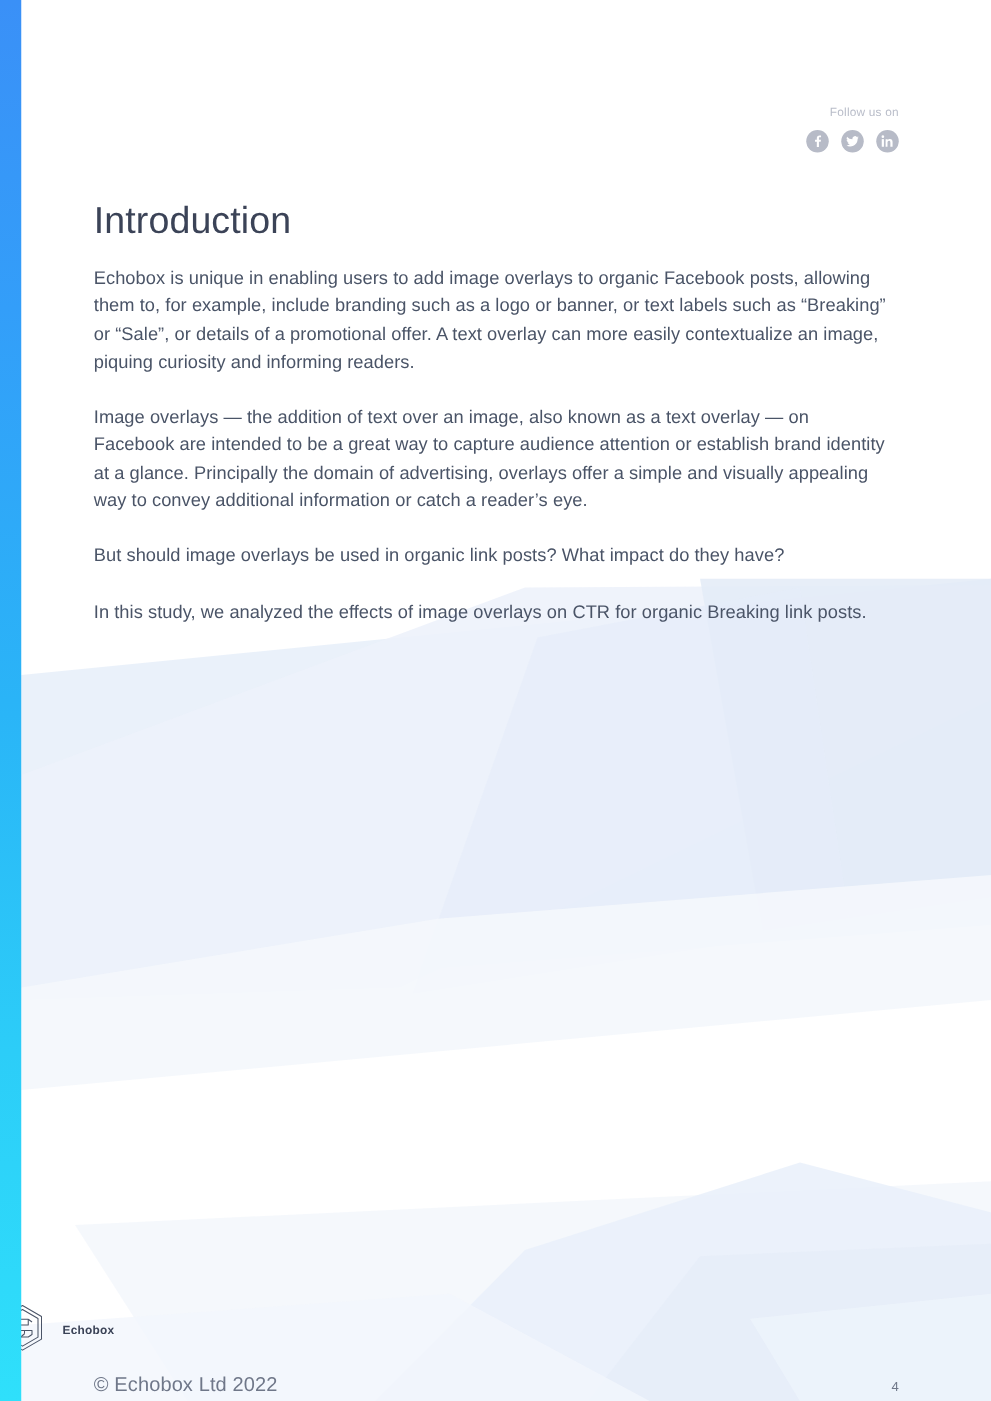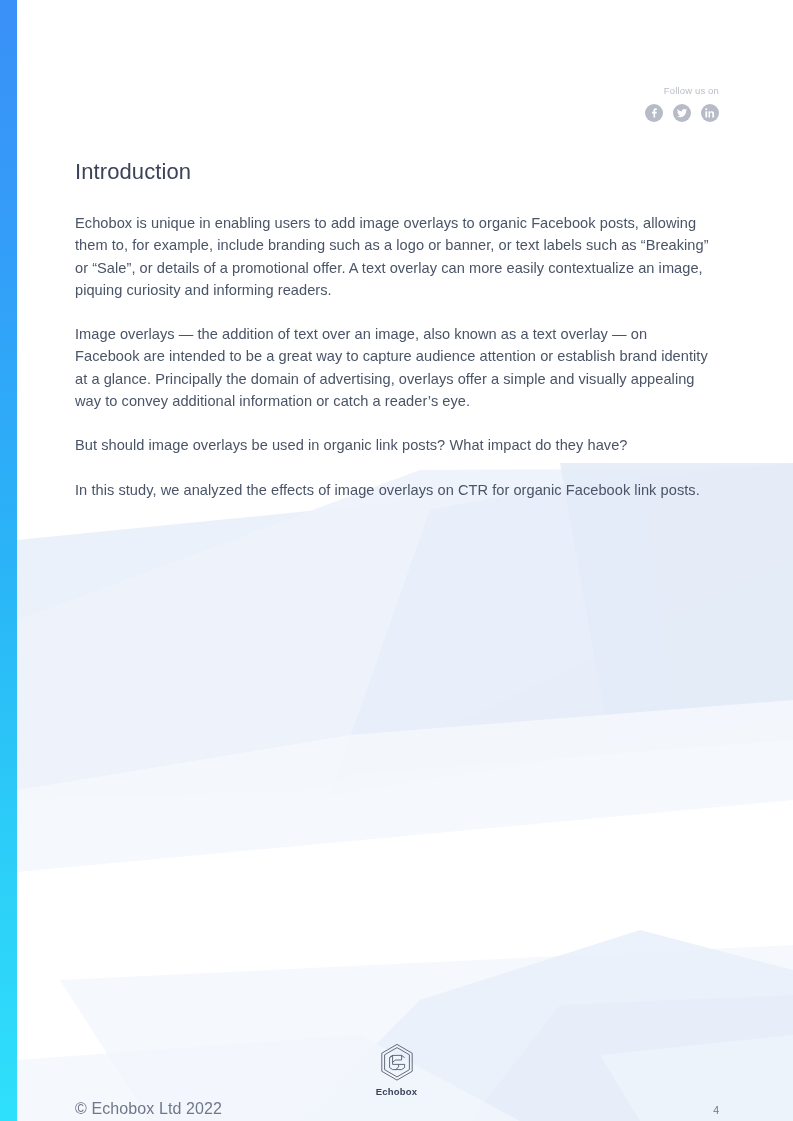--- a/index.html
+++ b/index.html
@@ -85,21 +85,21 @@
     justify-content: center;
     cursor: pointer;
   }
   .social-icon svg { display: block; }
 
   
   #page-title {
     position: absolute;
     left: 75px;
     top: 123px;
-    font-size: 22px;
+    font-size: 30px;
     font-weight: 300;
     color: #3b4357;
     letter-spacing: 0.1px;
     line-height: 40px;
   }
 
   
   #body-copy {
     position: absolute;
     left: 75px;
@@ -115,22 +115,23 @@
   }
   .para:last-child { margin-bottom: 0; }
 
   
   #footer-logo {
     position: absolute;
     left: 0;
     right: 0;
     top: 1029px;
     display: flex;
-    flex-direction: column;
+    flex-direction: row;
     align-items: center;
+    gap: 14px;
   }
   #logo-mark { display: block; }
   #logo-word {
     margin-top: 3px;
     font-size: 9.5px;
     font-weight: 700;
     color: #3b4357;
     letter-spacing: 0.2px;
   }
 
@@ -212,21 +213,21 @@
 
       </div>
     </div>
 
     <h1 id="page-title">Introduction</h1>
 
     <div id="body-copy">
       <p class="para">Echobox is unique in enabling users to add image overlays to organic Facebook posts, allowing them to, for example, include branding such as a logo or banner, or text labels such as “Breaking” or “Sale”, or details of a promotional offer. A text overlay can more easily contextualize an image, piquing curiosity and informing readers.</p>
       <p class="para">Image overlays — the addition of text over an image, also known as a text overlay — on Facebook are intended to be a great way to capture audience attention or establish brand identity at a glance. Principally the domain of advertising, overlays offer a simple and visually appealing way to convey additional information or catch a reader’s eye.</p>
       <p class="para">But should image overlays be used in organic link posts? What impact do they have?</p>
-      <p class="para">In this study, we analyzed the effects of image overlays on CTR for organic Facebook link posts.</p>
+      <p class="para">In this study, we analyzed the effects of image overlays on CTR for organic Breaking link posts.</p>
     </div>
 
     <div id="footer-logo">
       <svg id="logo-mark" width="36" height="40" viewBox="0 0 36 40">
         <g fill="none" stroke="#4a5467" stroke-width="0.85" stroke-linejoin="round">
           <polygon points="18,1.4 33.2,10.2 33.2,28.3 18,37.1 2.8,28.3 2.8,10.2"></polygon>
           <polygon points="18,4.6 30.4,11.8 30.4,26.7 18,33.9 5.6,26.7 5.6,11.8"></polygon>
           <path d="M22.6 12.4 L13.6 12.4 L10.6 14.6 L10.6 24.6 L13.6 26.6 L22.6 26.6 L25.6 24.6 L25.6 21.4 L19.6 21.4 L19.6 24.0"></path>
           <path d="M13.6 12.4 L13.6 21.4 L19.6 21.4"></path>
           <path d="M22.6 12.4 L22.6 17.0 L16.6 17.0"></path>

